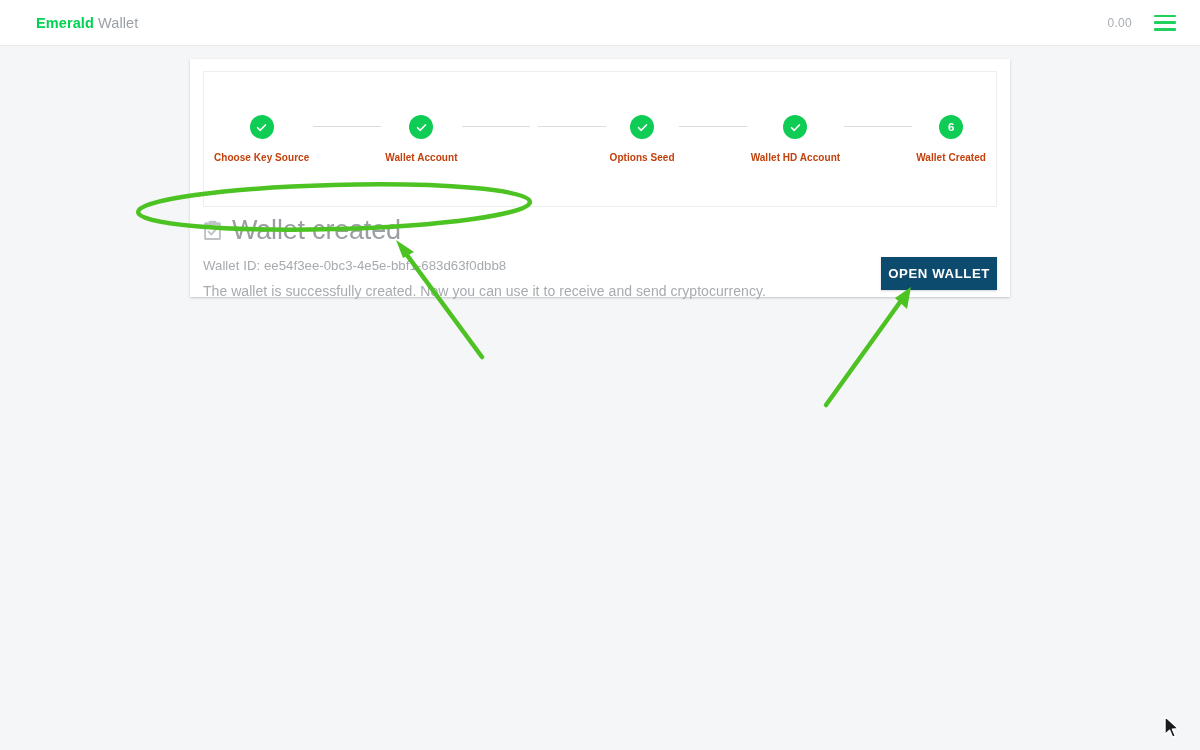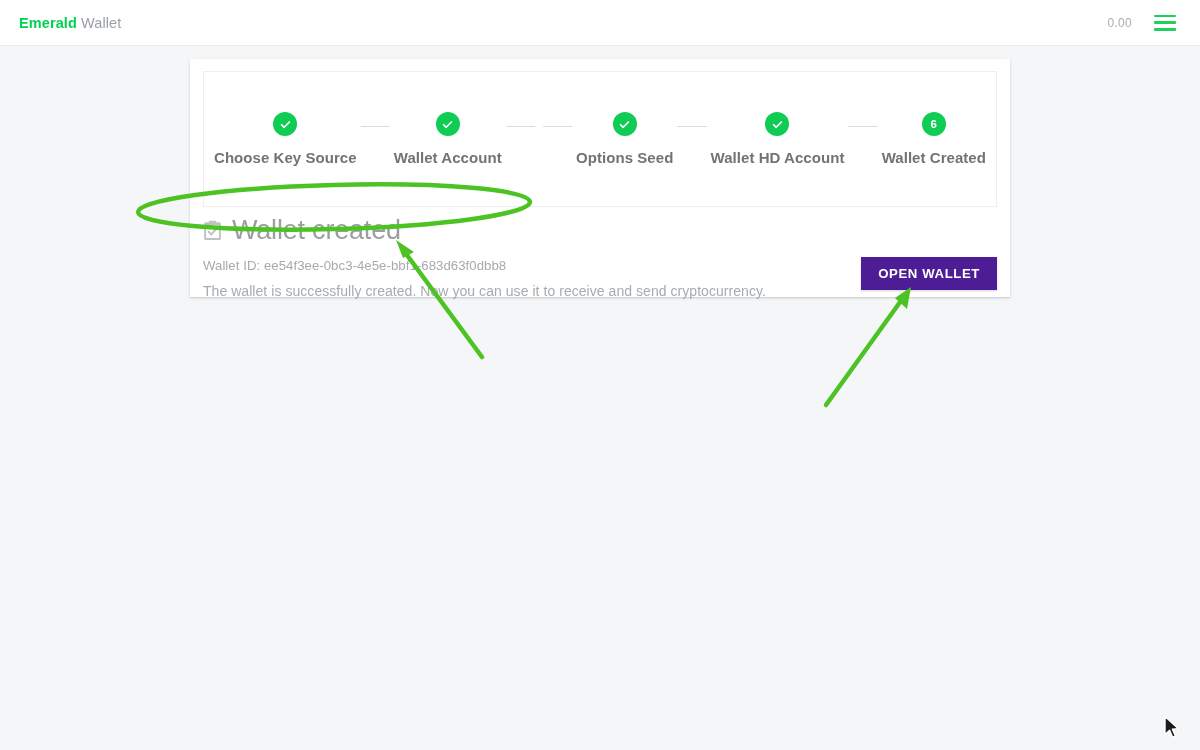--- a/index.html
+++ b/index.html
@@ -13,21 +13,21 @@
 
   
   .header {
     position: absolute; left: 0; top: 0;
     width: 1200px; height: 46px;
     background: #ffffff;
     border-bottom: 1px solid #e8eaec;
     display: flex; align-items: center;
   }
   .brand {
-    position: absolute; left: 19px; top: 50%;
+    position: absolute; left: 36px; top: 50%;
     transform: translateY(-50%);
     font-size: 14.5px; letter-spacing: .1px; white-space: nowrap;
   }
   .brand .b1 { color: #00d351; font-weight: 700; }
   .brand .b2 { color: #9aa0a6; font-weight: 400; }
   .balance {
     position: absolute; right: 68px; top: 50%;
     transform: translateY(-50%);
     font-size: 12px; color: #a8adb3; letter-spacing: .3px;
   }
@@ -68,21 +68,21 @@
   }
   .step .circle {
     width: 24px; height: 24px; border-radius: 50%;
     background: #0fcc55;
     display: flex; align-items: center; justify-content: center;
     color: #ffffff; font-size: 11.5px; font-weight: 600;
     box-shadow: 0 0 0 3px #ffffff;
   }
   .step .circle svg { display: block; }
   .step .lbl {
-    margin-top: 13px; font-size: 15px; color: #737373;
+    margin-top: 13px; font-size: 10px; color: #c2410c;
     font-weight: 600; white-space: nowrap; letter-spacing: .05px;
   }
   .connector {
     flex: 1 1 auto; height: 1px; background: #d9dcdf;
     margin: 0 4px; position: relative; top: -13px; z-index: 1;
   }
 
   
   .content { position: absolute; left: 13px; top: 158px; width: 794px; }
   .title-row { display: flex; align-items: center; gap: 10px; }
@@ -97,24 +97,24 @@
   }
   .desc {
     margin-top: 10px; font-size: 14px; color: #a6abaf;
     letter-spacing: .05px;
   }
   .btn-row {
     position: absolute; left: 13px; top: 198px; width: 794px;
     display: flex; justify-content: flex-end;
   }
   .open-wallet-btn {
-    background: #4c1d95; color: #ffffff; border: none;
+    background: #0c4a6e; color: #ffffff; border: none;
     font-family: "Liberation Sans", sans-serif;
     font-size: 13.2px; font-weight: 600; letter-spacing: .6px;
-    padding: 9px 17px; cursor: pointer;
+    padding: 9px 7px; cursor: pointer;
     box-shadow: 0 1px 2px rgba(0,0,0,.18);
   }
 
   
   .annot {
     position: absolute; left: 0; top: 0;
     width: 1200px; height: 750px;
     pointer-events: none; z-index: 50;
   }
   .cursor { position: absolute; left: 1163px; top: 715px; z-index: 60; }

